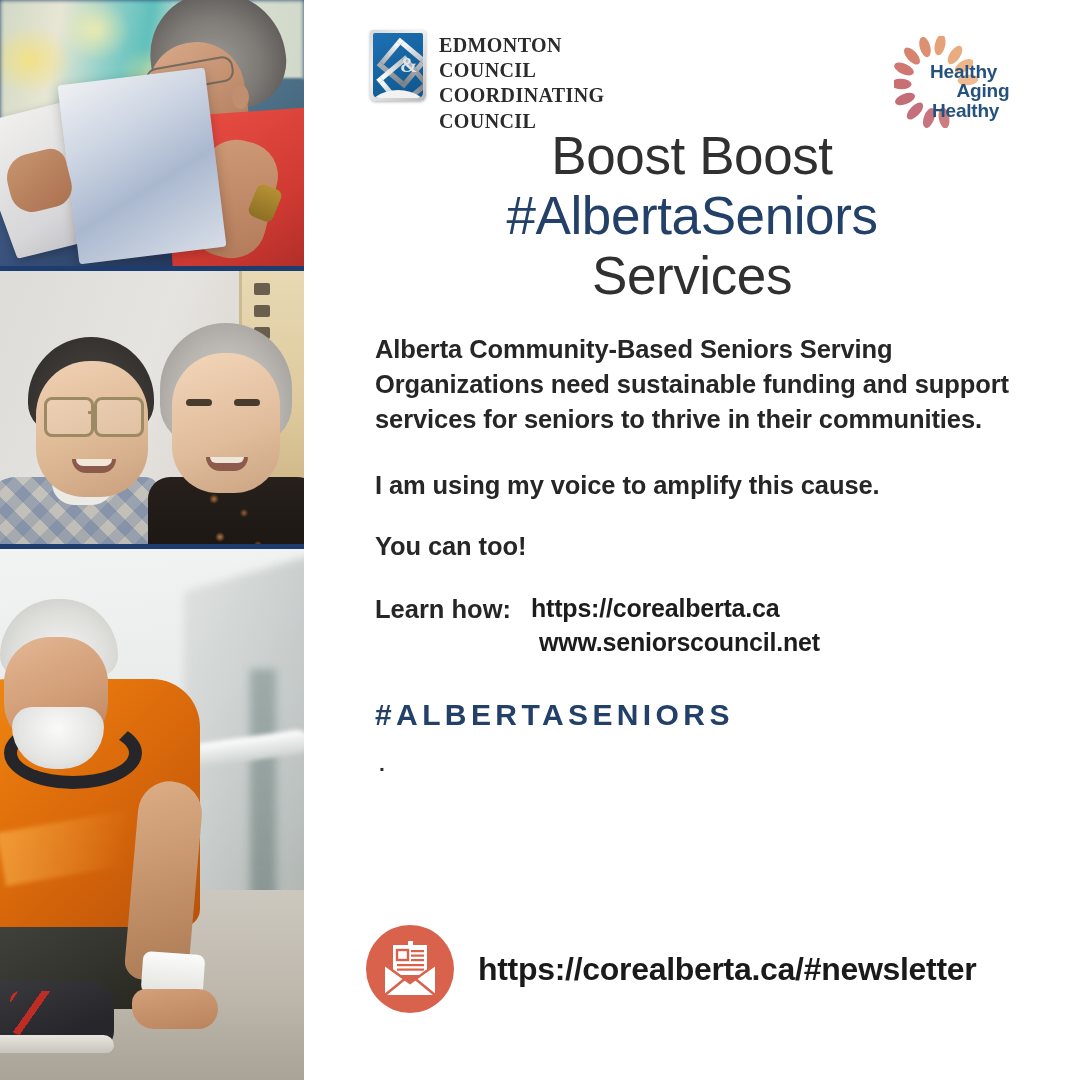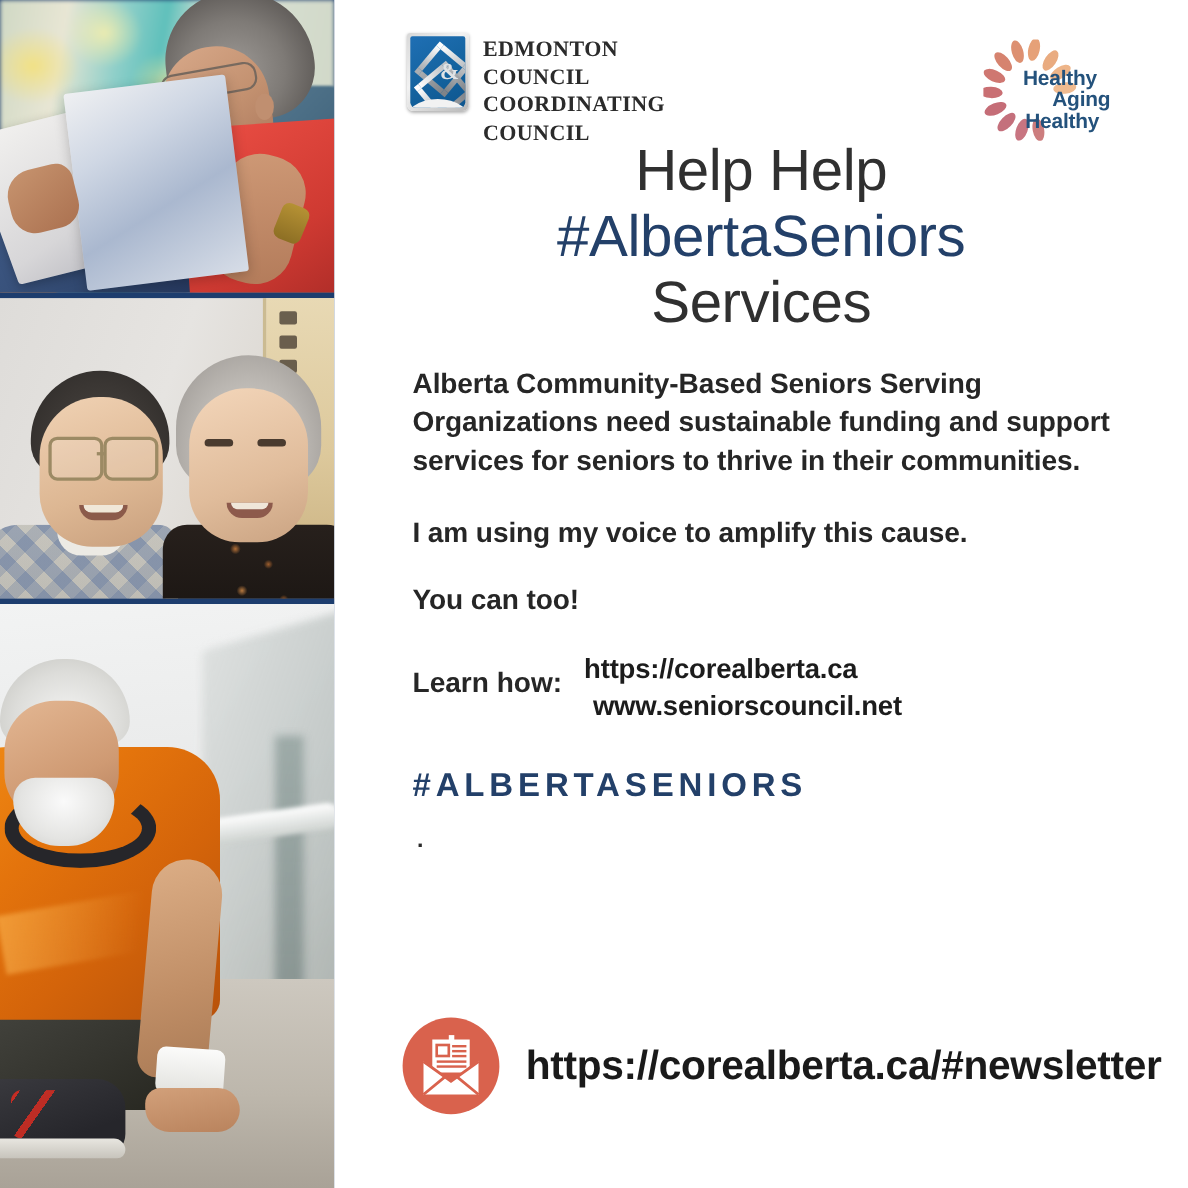--- a/index.html
+++ b/index.html
@@ -406,21 +406,20 @@
   }
   .para.tight { margin-bottom: 26px; }
 
   .learn-row {
     display: flex; align-items: flex-start; gap: 20px;
     margin-top: 30px;
   }
   .learn-label {
     font-size: 25.5px; font-weight: 700; color: #262626; white-space: nowrap;
     padding-top: 1px;
-    margin-top: 12px;
   }
   .learn-urls { display: flex; flex-direction: column; gap: 5px; }
   .learn-url {
     font-size: 25px; font-weight: 600; color: #1c1c1c; letter-spacing: -.2px;
   }
   .learn-url.indent { padding-left: 8px; }
 
   .hashtag {
     margin-top: 41px;
     font-size: 30px; font-weight: 700; color: #234069;
@@ -433,21 +432,21 @@
 
   .newsletter-row {
     position: absolute; left: 62px; top: 925px;
     display: flex; align-items: center; gap: 24px;
   }
   .news-badge {
     position: relative; width: 88px; height: 88px; border-radius: 50%;
     background: #d9624d; flex: 0 0 88px;
   }
   .news-url {
-    font-size: 37px; font-weight: 600; color: #1a1a1a; letter-spacing: -.3px;
+    font-size: 32px; font-weight: 600; color: #1a1a1a; letter-spacing: -.3px;
   }
 </style>
 </head>
 <body>
 
 <div class="poster">
 
   <div class="photo-strip">
 
     <div class="photo photo-1">
@@ -565,21 +564,21 @@
         </svg>
         <div class="haa-text">
           <div class="haa-l1">Healthy</div>
           <div class="haa-l2">Aging</div>
           <div class="haa-l3">Healthy</div>
         </div>
       </div>
     </div>
 
     <div class="headline">
-      <span>Help Help</span>
+      <span>Boost Boost</span>
       <span class="hl-blue">#AlbertaSeniors</span>
       <span>Services</span>
     </div>
 
     <div class="body-copy">
       <p class="para">Alberta Community-Based Seniors Serving Organizations need sustainable funding and support services for seniors to thrive in their communities.</p>
       <p class="para tight">I am using my voice to amplify this cause.</p>
       <p class="para">You can too!</p>
 
       <div class="learn-row">

